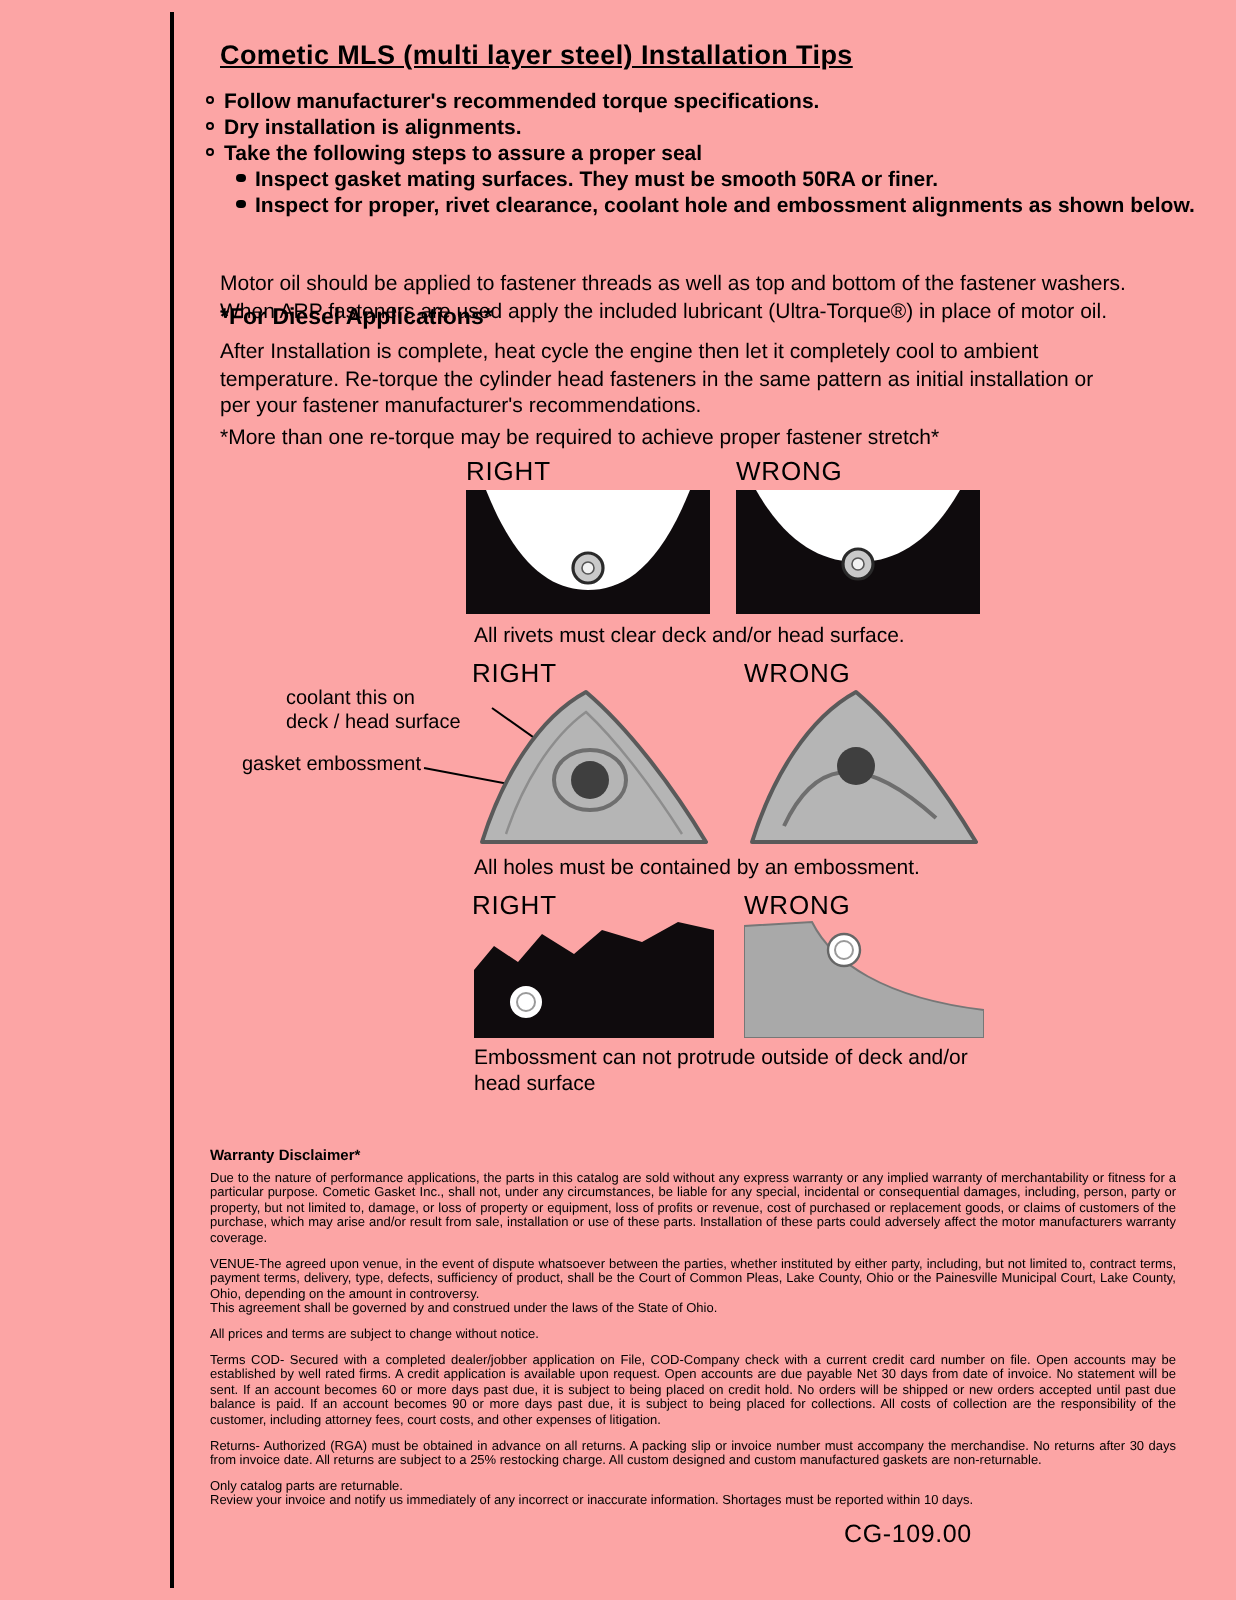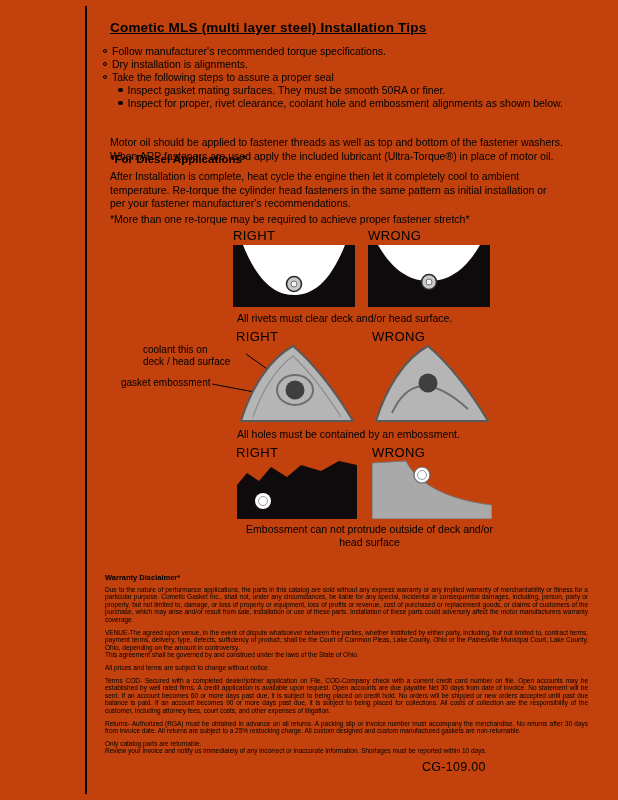--- a/index.html
+++ b/index.html
@@ -1,39 +1,39 @@
 <!DOCTYPE html>
 <html><head>
 <meta charset="utf-8">
 <style>
   * { margin:0; padding:0; box-sizing:border-box; }
   html,body { background:#e8e8e8; }
   body { font-family:"Liberation Sans", sans-serif; color:#000; }
-  .page { position:relative; width:618px; height:800px; background:#c2410c; margin:0 auto; overflow:hidden; }
+  .page { position:relative; width:618px; height:800px; background:#fca5a5; margin:0 auto; overflow:hidden; }
 
   .rule { position:absolute; left:85px; top:6px; width:2px; height:788px; background:#000; }
 
   .title { position:absolute; left:110px; top:20px; font-size:13.5px; font-weight:bold; text-decoration:underline; letter-spacing:.2px; }
 
   .tips { position:absolute; left:103px; top:45px; width:482px; font-size:10.5px; line-height:13px; }
-  .tip-line { white-space:nowrap; }
+  .tip-line { white-space:nowrap;font-weight:bold; }
   .sub { margin-left:15px; }
   .obullet { display:inline-block; width:4px; height:4px; border:1px solid #000; border-radius:50%; margin-right:5px; vertical-align:2px; }
   .dbullet { display:inline-block; width:4.5px; height:4.5px; background:#000; border-radius:50%; margin-right:5px; vertical-align:2px; }
 
   .diesel-heading { position:absolute; left:110px; top:117px; font-size:11.5px; font-weight:bold;margin-top:36px; }
   .para { position:absolute; font-size:10.5px; line-height:13.5px; }
   .para-1 { left:110px; top:136px; width:468px; }
   .para-2 { left:110px; top:170px; width:452px; }
   .note { left:110px; top:213px; width:470px; }
 
   .fig-label { position:absolute; width:122px; font-size:13px; text-align:left; letter-spacing:.4px; }
   .fig { position:absolute; }
   .fig svg { display:block; width:100%; height:100%; }
-  .caption { position:absolute; font-size:10.5px; line-height:13px;text-align:center; }
+  .caption { position:absolute; font-size:10.5px; line-height:13px; }
   .callout { position:absolute; font-size:10px; line-height:11.5px; }
   .leader { position:absolute; left:200px; top:345px; width:100px; height:60px; pointer-events:none; }
 
   .disclaimer { position:absolute; left:105px; top:574px; width:483px; font-size:6.5px; line-height:7.6px; text-align:justify; }
   .disclaimer .d-head { font-size:7.5px; font-weight:bold; margin-bottom:4px; text-align:left; }
   .disclaimer p { margin-bottom:5px; }
   .p-tight { margin-bottom:0 !important; }
 
   .footer-code { position:absolute; left:422px; top:760px; font-size:12.5px; letter-spacing:.3px; }
 </style>

